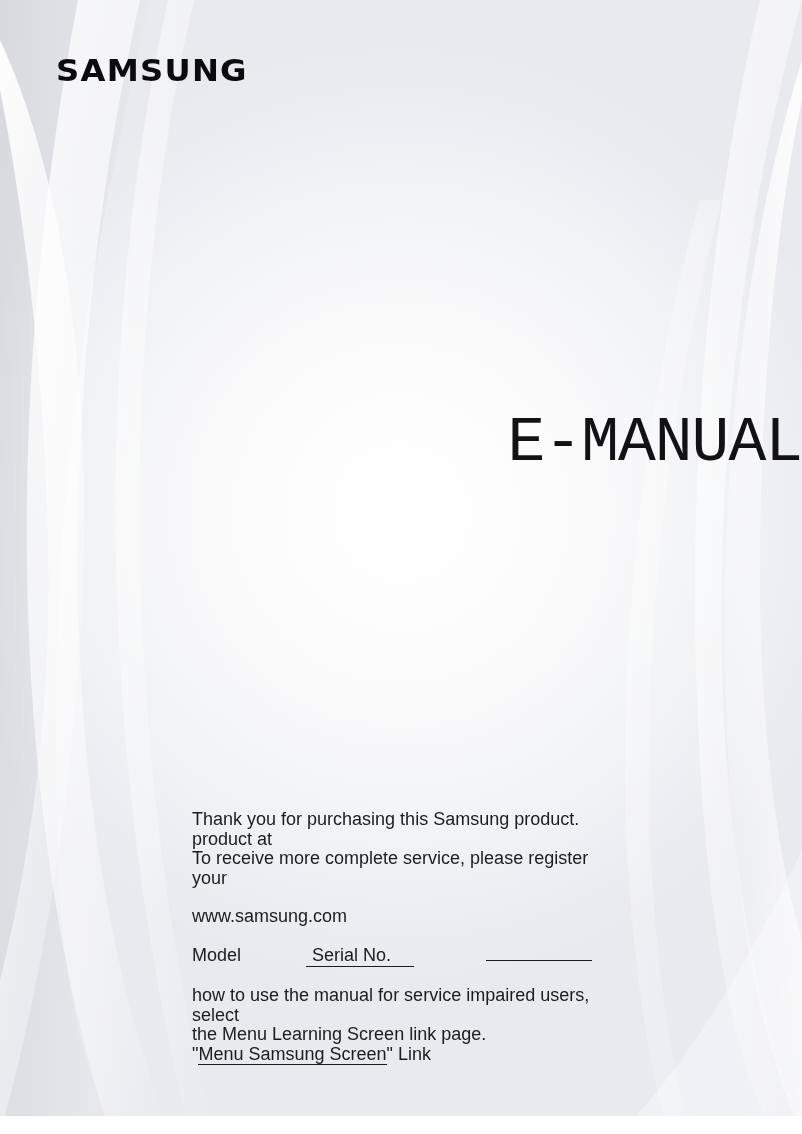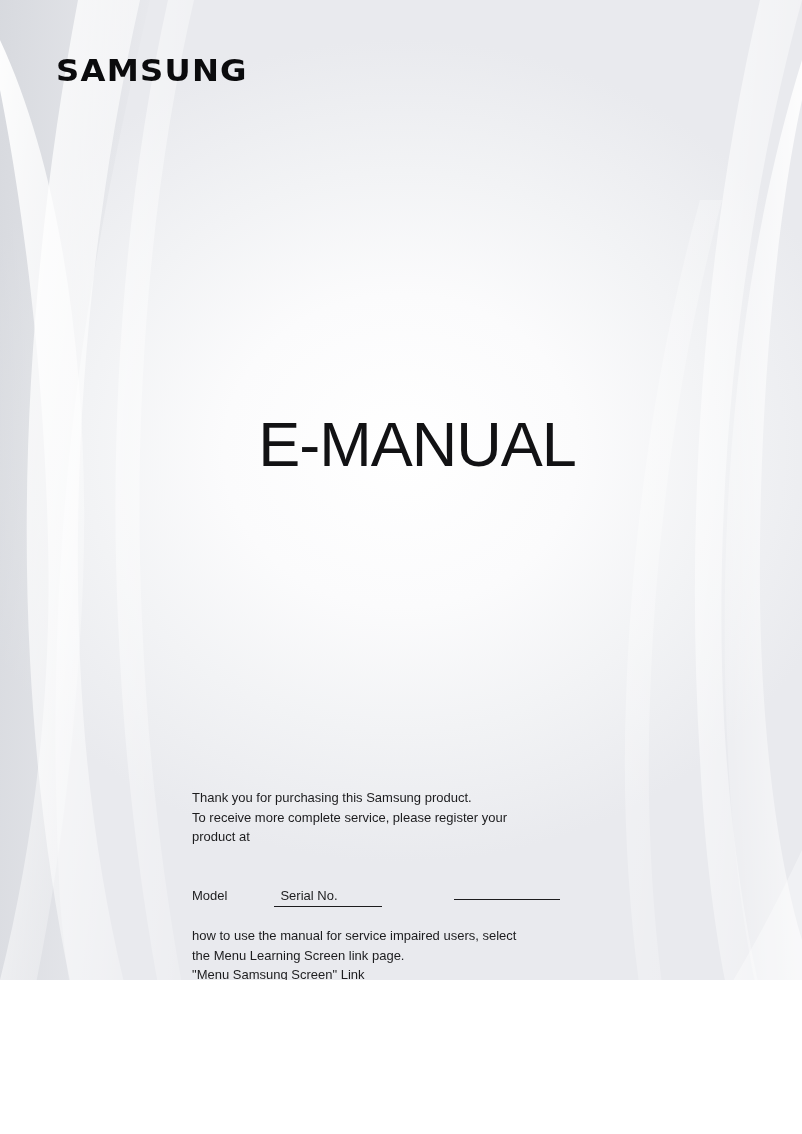--- a/index.html
+++ b/index.html
@@ -8,21 +8,21 @@
     background: #ffffff;
   }
   body {
     font-family: "Liberation Sans", sans-serif;
     -webkit-font-smoothing: antialiased;
   }
 
   .page {
     position: relative;
     width: 802px;
-    height: 980px;
+    height: 1116px;
     overflow: hidden;
     background:
       radial-gradient(ellipse 58% 42% at 50% 46%, #ffffff 0%, #fbfbfc 38%, #f2f3f5 68%, #e9eaee 100%),
       linear-gradient(160deg, #eceef1 0%, #f6f7f9 30%, #fafbfc 55%, #eef0f3 100%);
   }
 
   
   .swoosh-layer {
     position: absolute;
     inset: 0;
@@ -45,52 +45,52 @@
     color: #0b0b0d;
     transform: scaleX(1.04);
     transform-origin: left center;
   }
 
   .title {
     position: absolute;
     left: 0;
     right: 0;
     top: 408px;
-    text-align: center;
+    text-align: right;
     font-size: 63px;
     font-weight: 400;
     letter-spacing: -1px;
     color: #121214;
-    font-family: Liberation Sans, sans-serif;
+    font-family: Liberation Mono, monospace;
     margin-left: 32px;
   }
 
   .body-block {
     position: absolute;
     left: 192px;
-    top: 788px;
+    top: 810px;
     width: 420px;
     color: #1c1c1e;
-    font-size: 13px;
+    font-size: 18px;
     line-height: 19.5px;
   }
   .body-block p {
     margin: 0;
   }
   .gap {
     height: 19px;
   }
 
   .model-line {
     display: flex;
     align-items: baseline;
     white-space: nowrap;
   }
   .model-label {
-    margin-right: 0;
+    margin-right: 18px;
   }
   .serial-field {
     display: inline-block;
     border-bottom: 1px solid #1c1c1e;
     padding: 0 6px 1px 6px;
     min-width: 96px;
     margin-left: 47px;
   }
   .blank-field {
     display: inline-block;
@@ -151,24 +151,25 @@
       <path d="M802,1134 L620,1134 C690,1060 750,960 802,850 Z" fill="#ffffff" opacity="0.35"></path>
     </svg>
   </div>
 
   <div class="logo">SAMSUNG</div>
 
   <div class="title">E-MANUAL</div>
 
   <div class="body-block">
     <p>Thank you for purchasing this Samsung product.</p>
+    <p>product at</p>
     <p>To receive more complete service, please register your</p>
-    <p>product at</p>
 
     <div class="gap"></div>
+    <p>www.samsung.com</p>
 
     <div class="gap"></div>
     <div class="model-line">
       <span class="model-label">Model</span>
       <span class="serial-field">Serial No.</span>
       <span class="blank-field"></span>
     </div>
 
     <div class="gap"></div>
     <p>how to use the manual for service impaired users, select</p>

